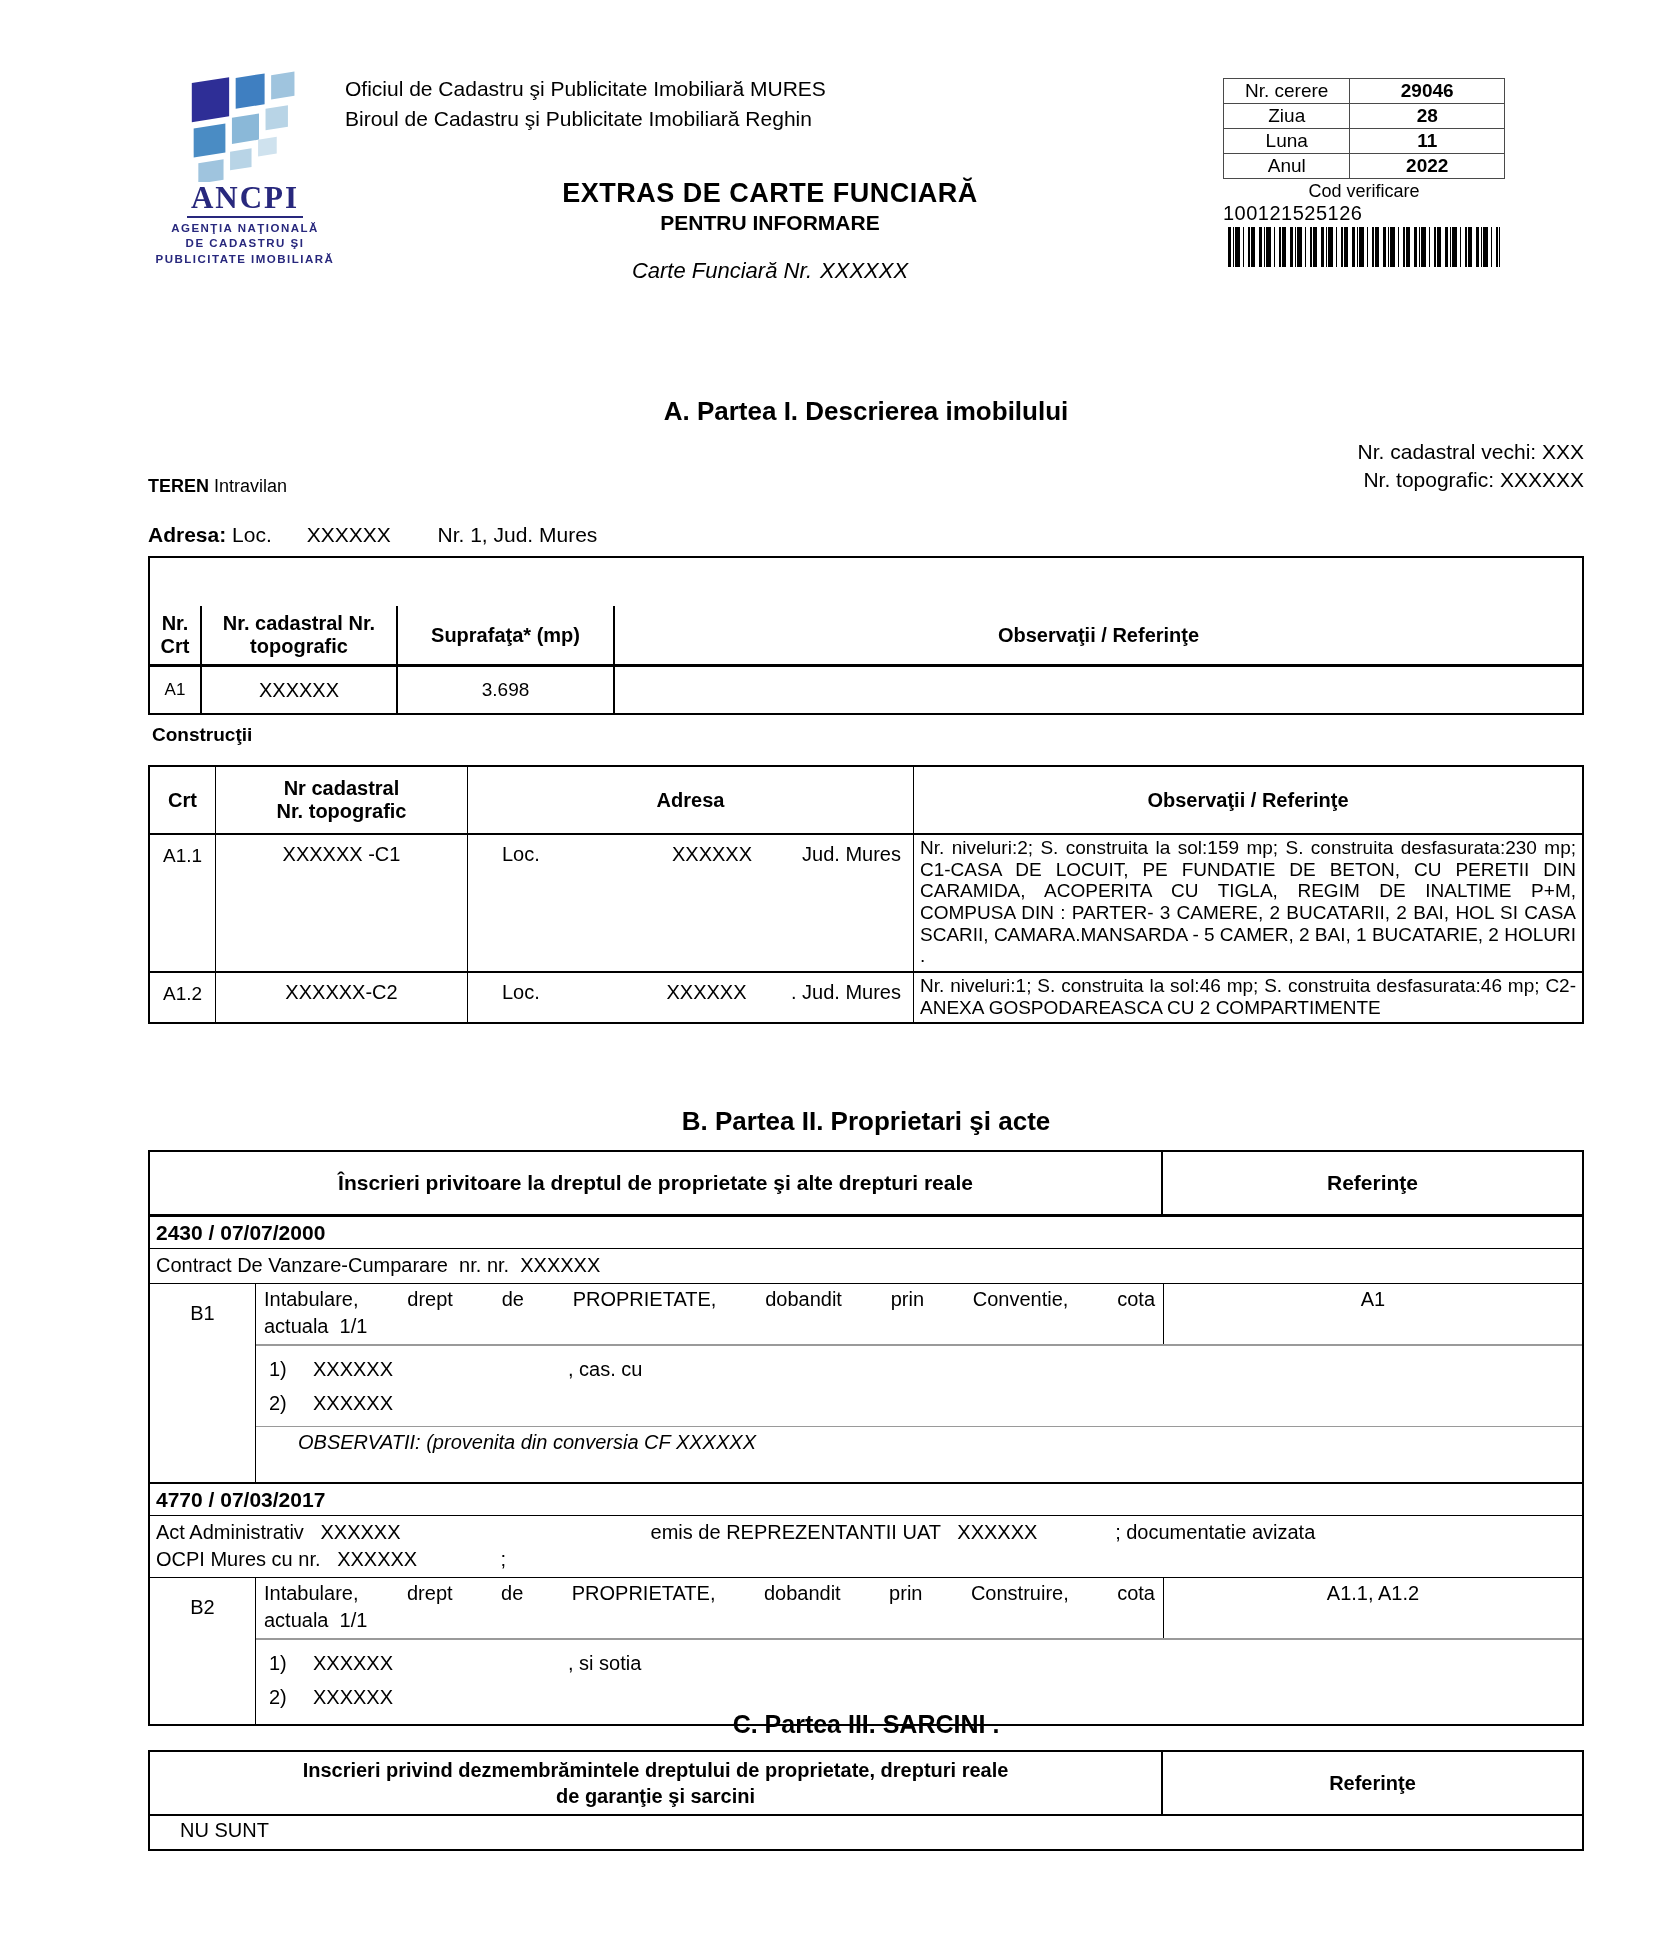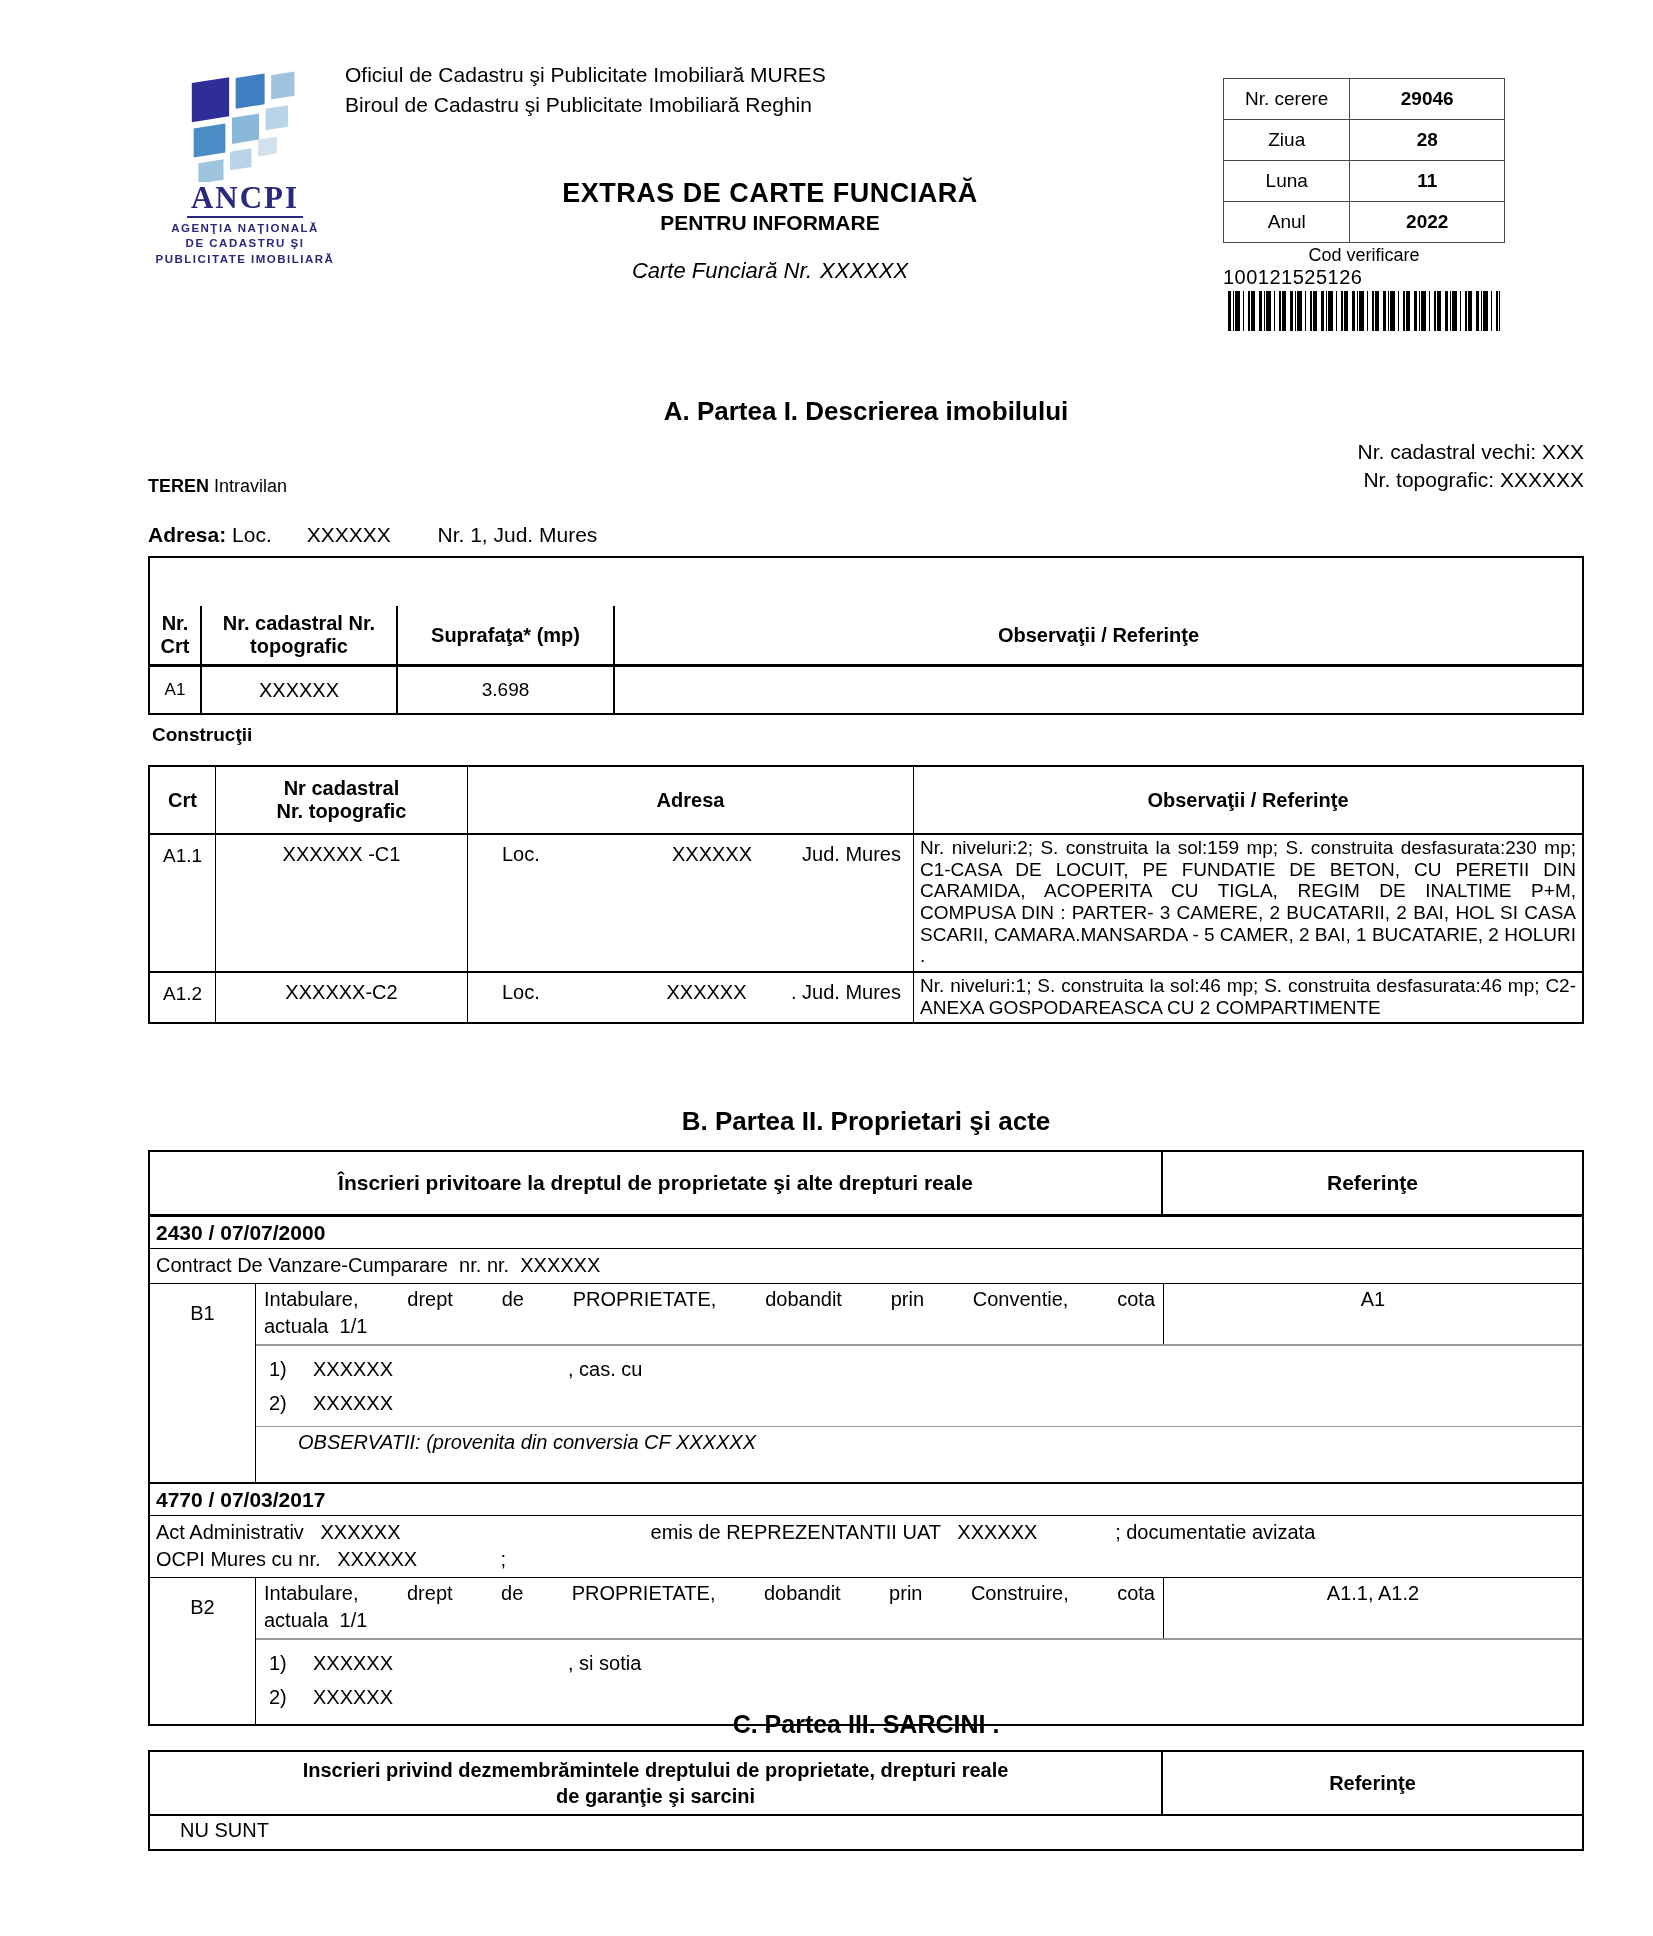--- a/index.html
+++ b/index.html
@@ -13,30 +13,30 @@
 
   
   .logo-block { position:absolute; left:150px; top:70px; width:190px; text-align:center; }
   .logo-flag { width:122px; height:112px; display:block; margin:0 auto; }
   .logo-acronym {
     font-family:"Liberation Serif", serif; font-weight:bold; font-size:31px;
     color:#28287d; letter-spacing:2px; line-height:1.05;
     border-bottom:2px solid #28287d; display:inline-block; padding:0 4px 1px 4px;
   }
   .logo-captions { margin-top:3px; color:#28287d; font-weight:bold; font-size:11.5px; letter-spacing:1.5px; line-height:1.35; }
-  .office-lines { position:absolute; left:345px; top:60px; font-size:21px; line-height:1.45; }
+  .office-lines { position:absolute; left:345px; top:74px; font-size:21px; line-height:1.45; }
   .title-block { position:absolute; left:330px; top:178px; width:880px; text-align:center; }
   .doc-title { font-size:27px; font-weight:bold; letter-spacing:0.5px; }
   .doc-subtitle { font-size:21px; font-weight:bold; margin-top:2px; }
   .cf-line { position:absolute; left:330px; top:258px; width:880px; text-align:center; font-size:22px; font-style:italic; }
   .cf-line .cf-value { padding-left:8px; }
 
   .request-box { position:absolute; left:1223px; top:78px; width:282px; font-size:19px; }
   .request-table { width:100%; border-collapse:collapse; }
-  .request-table td { border:1px solid #4a4a4a; height:41px; text-align:center; padding:0 4px; }
+  .request-table td { border:1px solid #4a4a4a; height:25px; text-align:center; padding:0 4px; }
   .request-table td.lbl { width:45%; }
   .request-table td.val { font-weight:bold; }
   .cod-label { text-align:center; margin-top:2px; font-size:18px; }
   .cod-value { font-size:20px; letter-spacing:0.5px; }
   .barcode {
     margin:2px auto 0 auto; width:272px; height:40px;
     background:repeating-linear-gradient(90deg,
       #000 0 3px, #fff 3px 5px, #000 5px 6px, #fff 6px 7px,
       #000 7px 12px, #fff 12px 15px, #000 15px 16px, #fff 16px 20px,
       #000 20px 22px, #fff 22px 23px, #000 23px 27px, #fff 27px 31px);

